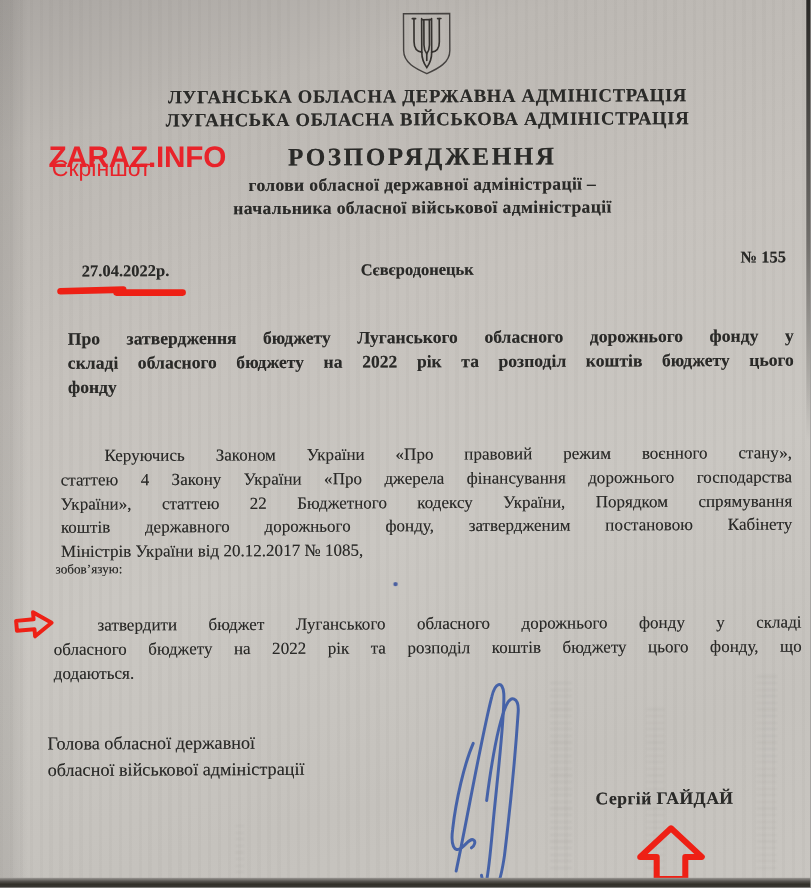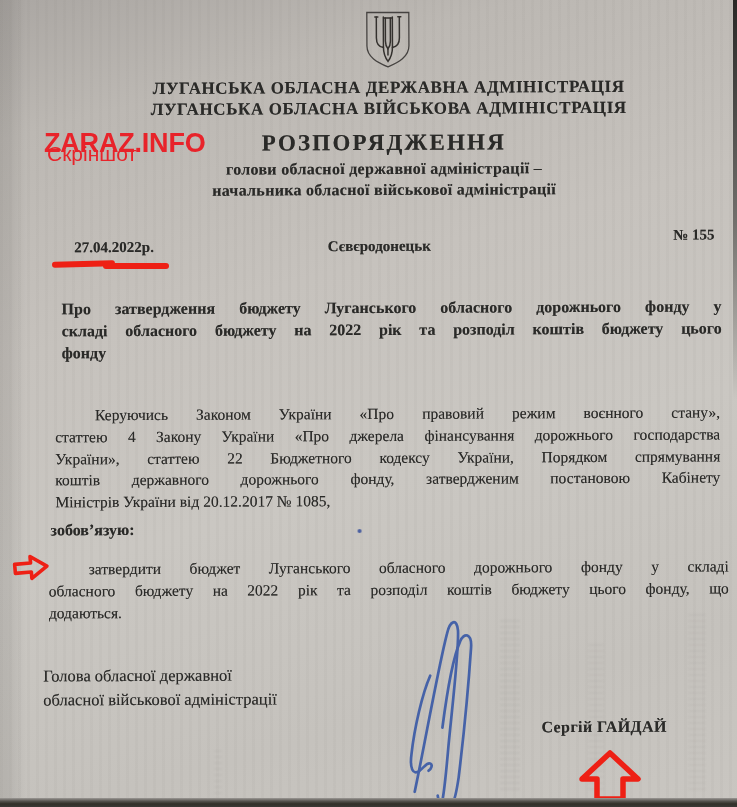--- a/index.html
+++ b/index.html
@@ -35,21 +35,21 @@
   .doc-sub    { left:33px; right:0; font-weight:bold; font-size:16px; letter-spacing:.3px; }
 
   .meta { position:absolute; font-weight:bold; font-size:15px; white-space:nowrap; }
 
   .para { position:absolute; line-height:21.8px; }
   .para .jline { text-align:justify; text-align-last:justify; }
   .para .jline-last { text-align:left; text-align-last:left; }
   .para .indent { padding-left:40px; }
   .subject { left:62px; width:660px; top:297px; font-weight:bold; font-size:16px; }
   .preamble { left:55px; width:665px; top:403px; font-size:15.5px; }
-  .directive { position:absolute; left:50px; top:520px; font-weight:bold; font-size:16px; }
+  .directive { position:absolute; left:50px; top:509px; font-weight:normal; font-size:12px; }
   .operative { left:48px; width:680px; top:557px; font-size:15.5px; }
 
   .signing { position:absolute; left:42px; top:663px; font-size:16.5px; line-height:23.5px; }
   .signer-name { position:absolute; left:540px; top:719px; font-weight:bold; font-size:16px; letter-spacing:.4px; white-space:nowrap; }
 
   .watermark { position:absolute; font-family:"Liberation Sans","DejaVu Sans",sans-serif; color:#e8232a; text-shadow:none; }
   .wm-brand  { left:44px; top:128px; font-size:27px; font-weight:900; letter-spacing:-.2px; }
   .wm-caption{ left:47px; top:142px; font-size:21px; font-weight:500;text-align:right; }
 
   .annot { position:absolute; }

